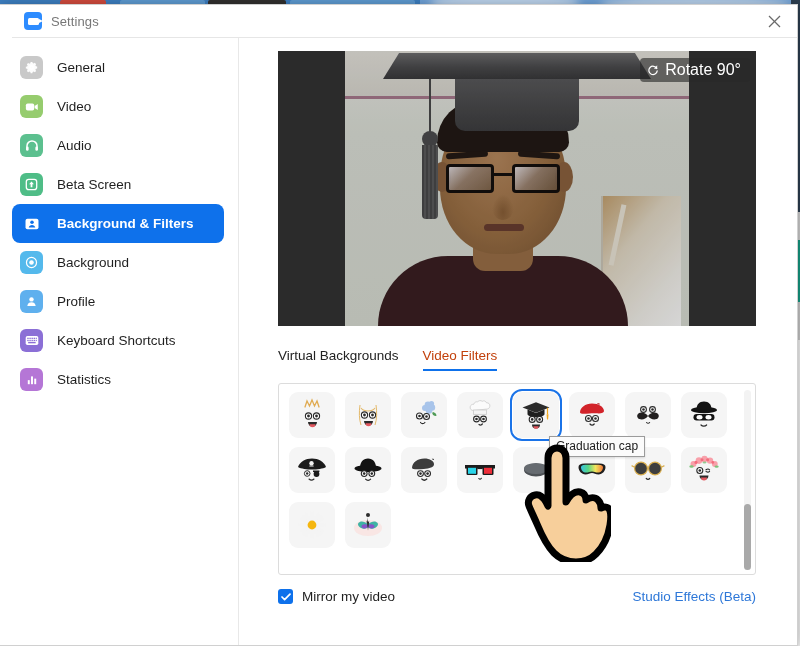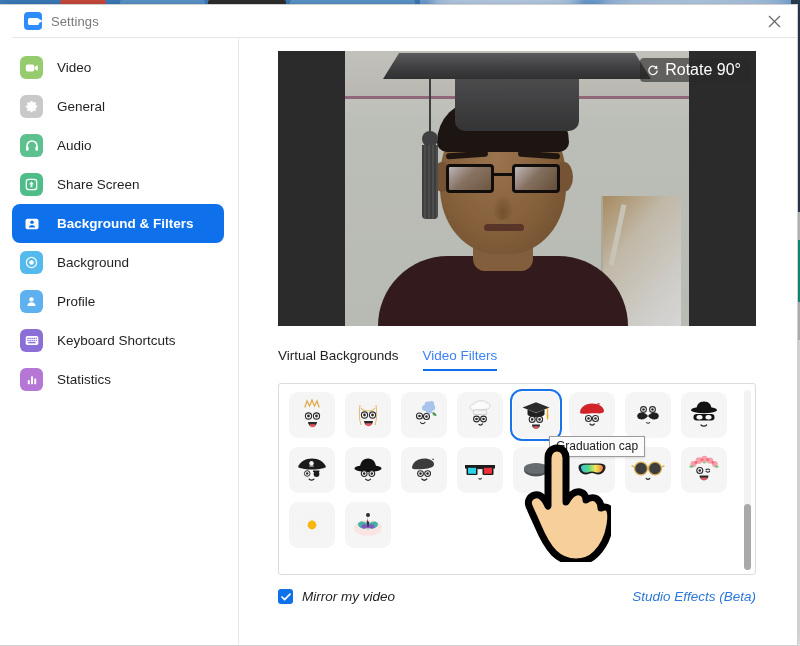--- a/index.html
+++ b/index.html
@@ -285,21 +285,21 @@
   }
   .tab-item {
     font-size: 13.5px;
     color: #232323;
     padding-bottom: 6px;
     cursor: pointer;
     border-bottom: 2px solid transparent;
     white-space: nowrap;
   }
   .tab-item.active {
-    color: #3b82f6;
+    color: #c2410c;
     border-bottom-color: #0e71eb;
   }
 
   
   #filters-panel {
     margin-top: 12px;
     width: 478px;
     height: 192px;
     border: 1px solid #dcdcdc;
     border-radius: 3px;
@@ -373,21 +373,20 @@
   }
 
   
   #footer-row {
     margin-top: 14px;
     width: 478px;
     display: flex;
     align-items: center;
     justify-content: space-between;
     flex: 0 0 auto;
-    font-style: italic;
   }
   #mirror-option { display: flex; align-items: center; cursor: pointer; }
   #mirror-checkbox {
     width: 15px; height: 15px;
     background: #0e71eb;
     border-radius: 3px;
     margin-right: 9px;
     display: flex; align-items: center; justify-content: center;
   }
   #mirror-label { font-size: 13.5px; color: #1f1f1f; }
@@ -433,58 +432,58 @@
         <line x1="12" y1="1" x2="1" y2="12" stroke="#6a6a6a" stroke-width="1.2"></line>
       </svg>
     </div>
   </div>
 
   <div id="window-body">
 
     <nav id="sidebar">
 
       <div class="nav-item">
+        <span class="nav-icon" style="background:#c9c9c9;">
+          <svg width="13" height="13" viewBox="0 0 16 16" fill="#fff">
+            <path d="M8 5.2A2.8 2.8 0 1 0 8 10.8 2.8 2.8 0 0 0 8 5.2zm0 4.1a1.3 1.3 0 1 1 0-2.6 1.3 1.3 0 0 1 0 2.6z"></path>
+            <path d="M9.1 1.2H6.9l-.3 1.6-1.3.6-1.4-.9-1.6 1.6.9 1.4-.6 1.3-1.6.3v2.2l1.6.3.6 1.3-.9 1.4 1.6 1.6 1.4-.9 1.3.6.3 1.6h2.2l.3-1.6 1.3-.6 1.4.9 1.6-1.6-.9-1.4.6-1.3 1.6-.3V6.9l-1.6-.3-.6-1.3.9-1.4-1.6-1.6-1.4.9-1.3-.6z" opacity=".95"></path>
+          </svg>
+        </span>
+        <span class="nav-label">General</span>
+      </div>
+
+      <div class="nav-item">
         <span class="nav-icon" style="background:#96cc6e;">
           <svg width="14" height="10" viewBox="0 0 16 11">
             <rect x="1" y="1.5" width="9.5" height="8" rx="2" fill="#fff"></rect>
             <path d="M11 4.3l3.6-2.3v7l-3.6-2.3z" fill="#fff"></path>
           </svg>
         </span>
         <span class="nav-label">Video</span>
-      </div>
-
-      <div class="nav-item">
-        <span class="nav-icon" style="background:#c9c9c9;">
-          <svg width="13" height="13" viewBox="0 0 16 16" fill="#fff">
-            <path d="M8 5.2A2.8 2.8 0 1 0 8 10.8 2.8 2.8 0 0 0 8 5.2zm0 4.1a1.3 1.3 0 1 1 0-2.6 1.3 1.3 0 0 1 0 2.6z"></path>
-            <path d="M9.1 1.2H6.9l-.3 1.6-1.3.6-1.4-.9-1.6 1.6.9 1.4-.6 1.3-1.6.3v2.2l1.6.3.6 1.3-.9 1.4 1.6 1.6 1.4-.9 1.3.6.3 1.6h2.2l.3-1.6 1.3-.6 1.4.9 1.6-1.6-.9-1.4.6-1.3 1.6-.3V6.9l-1.6-.3-.6-1.3.9-1.4-1.6-1.6-1.4.9-1.3-.6z" opacity=".95"></path>
-          </svg>
-        </span>
-        <span class="nav-label">General</span>
       </div>
 
       <div class="nav-item">
         <span class="nav-icon" style="background:#5cc08f;">
           <svg width="14" height="13" viewBox="0 0 16 15">
             <path d="M2.2 10V8a5.8 5.8 0 0 1 11.6 0v2" fill="none" stroke="#fff" stroke-width="1.7"></path>
             <rect x="1.1" y="8.6" width="3" height="5" rx="1.4" fill="#fff"></rect>
             <rect x="11.9" y="8.6" width="3" height="5" rx="1.4" fill="#fff"></rect>
           </svg>
         </span>
         <span class="nav-label">Audio</span>
       </div>
 
       <div class="nav-item">
         <span class="nav-icon" style="background:#4fbd87;">
           <svg width="13" height="13" viewBox="0 0 16 16">
             <rect x="1.6" y="1.6" width="12.8" height="12.8" rx="3" fill="none" stroke="#fff" stroke-width="1.6"></rect>
             <path d="M8 4.4l3 3.4H9.1v3.6H6.9V7.8H5z" fill="#fff"></path>
           </svg>
         </span>
-        <span class="nav-label">Share Screen</span>
+        <span class="nav-label">Beta Screen</span>
       </div>
 
 
       <div class="nav-item active">
         <span class="nav-icon">
           <svg width="14" height="12" viewBox="0 0 16 13">
             <rect x="0.6" y="0.6" width="14.8" height="11.8" rx="2.2" fill="#fff"></rect>
             <circle cx="8" cy="4.6" r="2" fill="#0e71eb"></circle>
             <path d="M4.2 10.6c.5-2 2-3 3.8-3s3.3 1 3.8 3z" fill="#0e71eb"></path>
           </svg>

